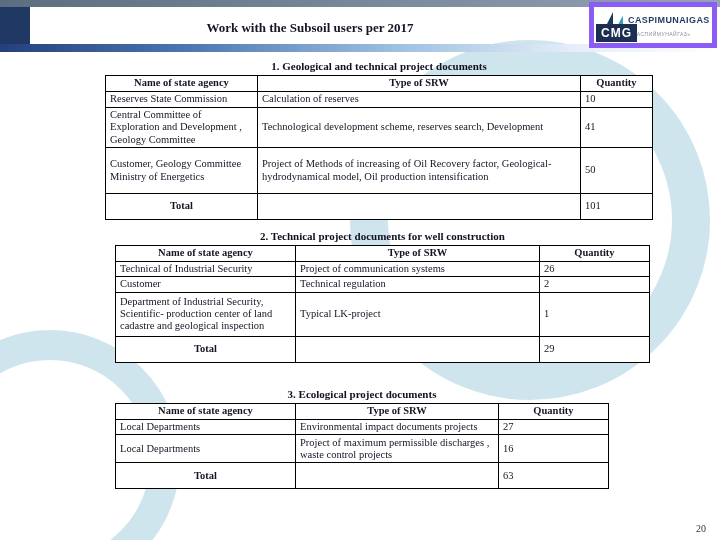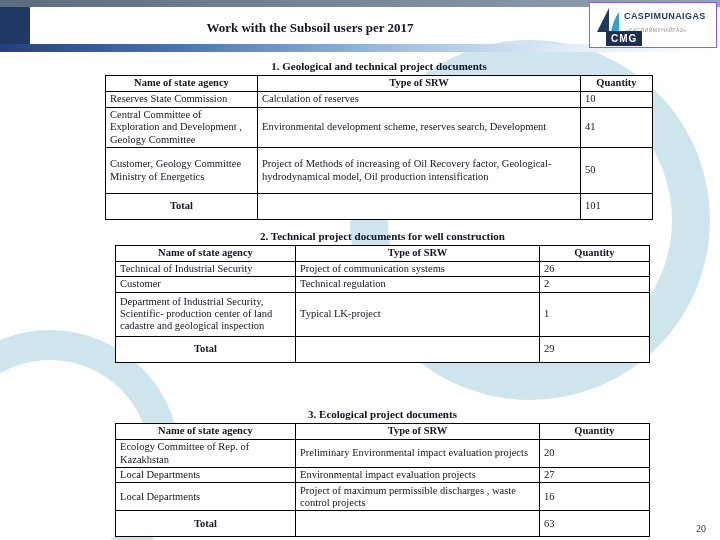--- a/index.html
+++ b/index.html
@@ -12,28 +12,28 @@
   .top-strip { position:absolute; left:0; top:0; width:720px; height:7px;
     background:linear-gradient(to right,#5c6d80,#93a3b5); z-index:3; }
   .corner-block { position:absolute; left:0; top:7px; width:30px; height:37px;
     background:#203864; z-index:3; }
   .slide-title { position:absolute; left:0; top:20px; width:620px; text-align:center;
     font-weight:bold; font-size:13px; color:#15152a; z-index:3; }
   .grad-band { position:absolute; left:0; top:44px; width:720px; height:8px; z-index:3;
     background:linear-gradient(to right,#24407c 0%,#4a74b0 25%,#9dc0e0 55%,#e6eef8 80%,#ffffff 100%); }
   
   .logo-box { position:absolute; right:3px; top:2px; width:128px; height:46px;
-    background:#ffffff; border:1px solid #8b5cf6; z-index:4; }
+    background:#ffffff; border:5px solid #8b5cf6; z-index:4; }
   .logo-sail { position:absolute; left:4px; top:3px; }
   .logo-brand { position:absolute; left:34px; top:8px; font-family:"Liberation Sans",sans-serif;
     font-weight:bold; font-size:9px; letter-spacing:0.4px; color:#1e3a5f; }
   .logo-sub { position:absolute; left:36px; top:24px; font-family:"Liberation Sans",sans-serif;
     font-size:5px; color:#8a8f96; letter-spacing:0.5px; }
-  .cmg-badge { position:absolute; left:16px; bottom:1px; background:#1c2f52; color:#fff;
-    font-family:"Liberation Sans",sans-serif; font-weight:bold; font-size:10px;
+  .cmg-badge { position:absolute; left:2px; bottom:1px; background:#1c2f52; color:#fff;
+    font-family:"Liberation Sans",sans-serif; font-weight:bold; font-size:12px;
     letter-spacing:1px; padding:2px 5px; }
   
   .ring { position:absolute; border-radius:50%; border-style:solid;
     border-color:rgba(168,208,222,0.55); z-index:0; }
   .ring1 { left:350px; top:40px; width:360px; height:360px; border-width:38px; }
   .ring2 { left:-80px; top:330px; width:260px; height:260px; border-width:30px; }
   
   .tbl-wrap { position:absolute; z-index:2; }
   .caption { text-align:center; font-weight:bold; font-size:11px; margin-bottom:3px; color:#101020; }
   table.data { border-collapse:collapse; width:100%; table-layout:fixed; background:#ffffff; }
@@ -85,21 +85,21 @@
       <th>Type of SRW</th>
       <th>Quantity</th>
     </tr>
     <tr style="height:16px">
       <td class="l">Reserves State Commission</td>
       <td class="l">Calculation of reserves</td>
       <td class="c">10</td>
     </tr>
     <tr style="height:40px">
       <td class="l">Central Committee of Exploration and Development , Geology Committee</td>
-      <td class="l">Environmental  development scheme, reserves search, Development</td>
+      <td class="l">Technological  development scheme, reserves search, Development</td>
       <td class="c">41</td>
     </tr>
     <tr style="height:46px">
       <td class="l">Customer, Geology Committee Ministry of Energetics</td>
       <td class="l">Project of Methods of increasing of Oil Recovery factor, Geological-hydrodynamical model, Oil production intensification</td>
       <td class="c">50</td>
     </tr>
     <tr style="height:26px">
       <td class="total-label">Total</td>
       <td></td>
@@ -140,42 +140,37 @@
     </tr>
     <tr style="height:26px">
       <td class="total-label">Total</td>
       <td></td>
       <td class="c">29</td>
     </tr>
   </tbody>
     </table>
 </div>
 
-<div class="tbl-wrap" style="left:115px; top:408px; width:535px;">
+<div class="tbl-wrap" style="left:115px; top:388px; width:494px;">
   <div class="caption">3. Ecological project documents</div>
   <table class="data">
     <colgroup>
         <col style="width:180px">
         <col>
         <col style="width:110px">
       </colgroup>
     <tbody>
         <tr style="height:16px">
       <th>Name of state agency</th>
       <th>Type of SRW</th>
       <th>Quantity</th>
     </tr>
-    <tr style="height:28px">
-      <td class="l">Ecology Committee of Rep. of Kazakhstan</td>
-      <td class="c">Preliminary Environmental impact evaluation projects</td>
-      <td class="c">20</td>
-    </tr>
     <tr style="height:15px">
       <td class="l">Local Departments</td>
-      <td class="c">Environmental impact evaluation projects</td>
+      <td class="c">Environmental impact documents projects</td>
       <td class="c">27</td>
     </tr>
     <tr style="height:28px">
       <td class="l">Local Departments</td>
       <td class="c">Project of maximum permissible discharges , waste control projects</td>
       <td class="c">16</td>
     </tr>
     <tr style="height:26px">
       <td class="total-label">Total</td>
       <td></td>

